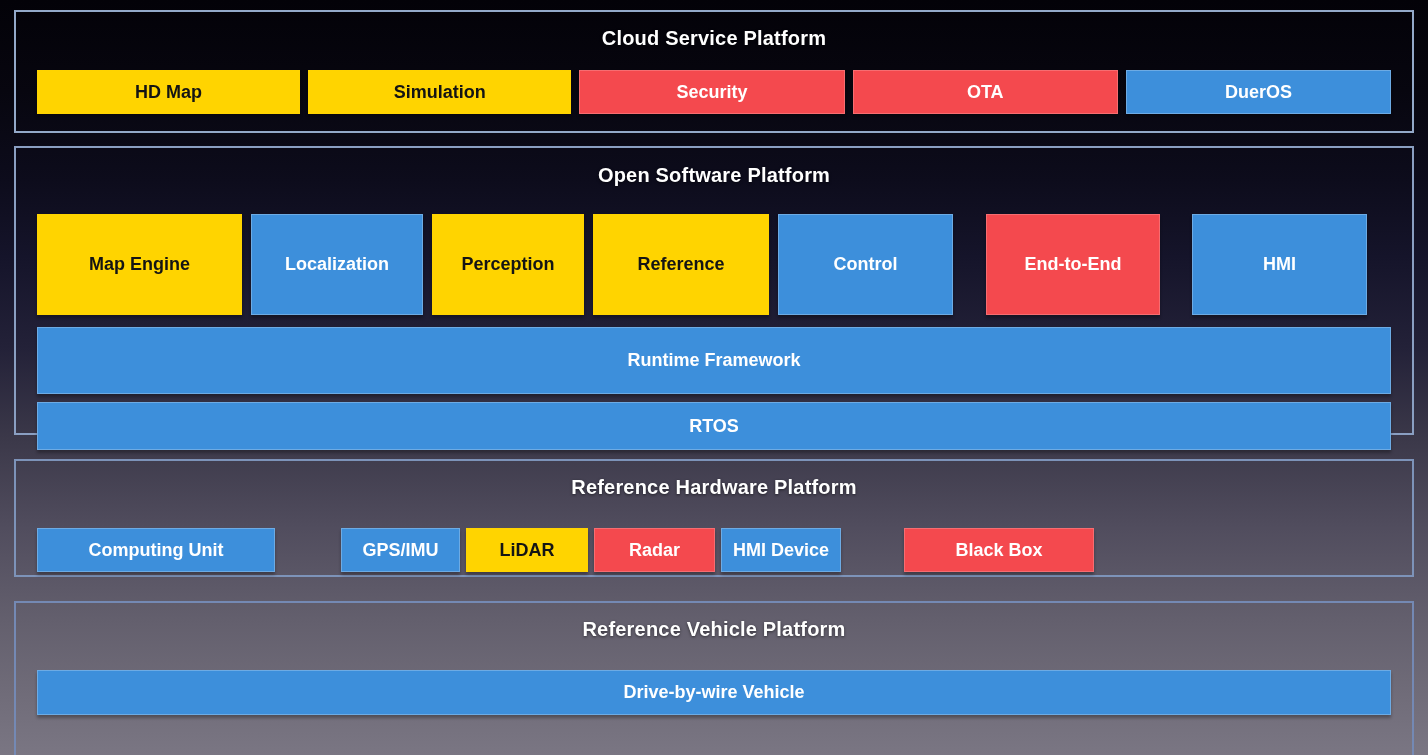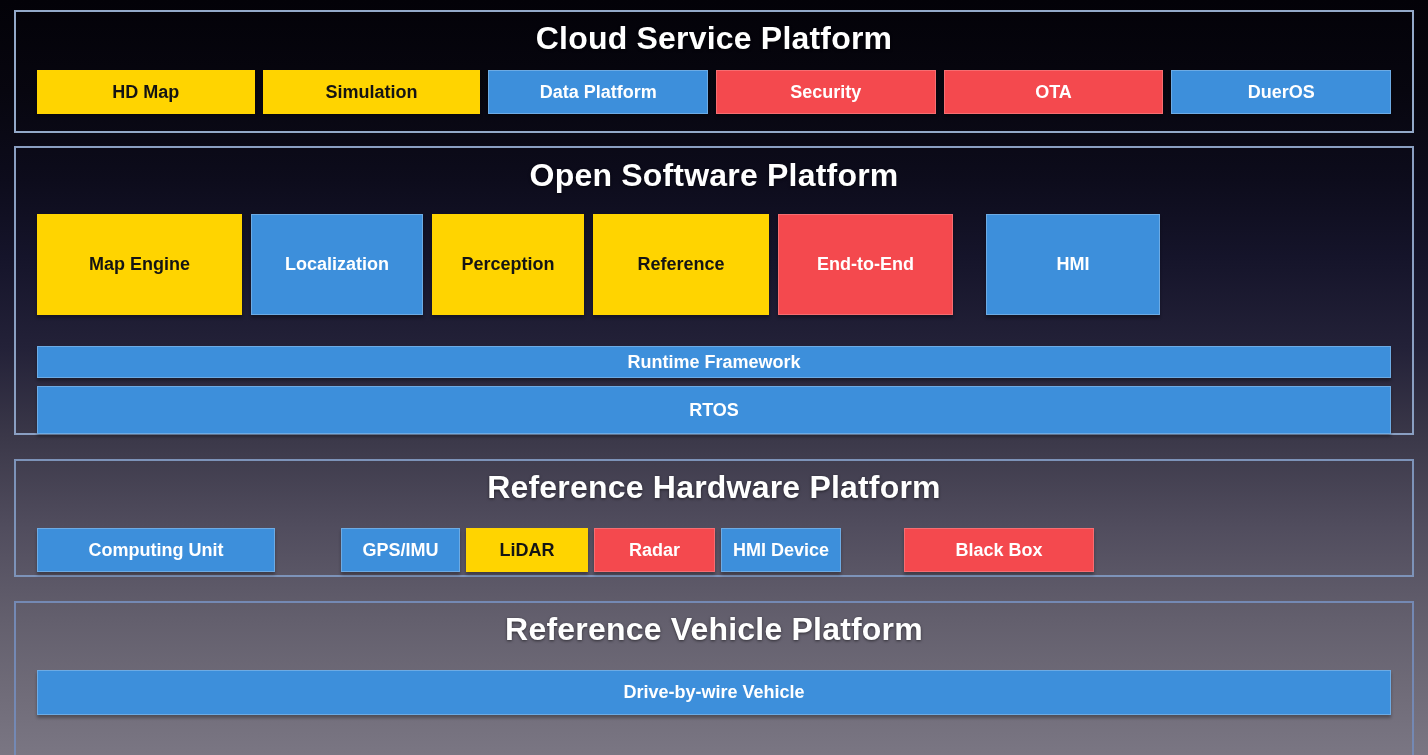--- a/index.html
+++ b/index.html
@@ -11,21 +11,21 @@
       #030208 0%,#07060f 12%,#0d0c1c 24%,#15142a 34%,#232138 46%,
       #3b3849 58%,#514d5e 70%,#635f6d 82%,#706c79 92%,#7a7683 100%);
   }
   .panel{box-sizing:border-box;border:2px solid #8ba1c4;padding:0 21px;}
   .s1{height:123px;border-color:#93a9c9;margin-bottom:13px;}
   .s2{height:289px;border-color:#8a9fc2;margin-bottom:24px;}
   .s3{height:118px;border-color:#7d93b9;margin-bottom:24px;}
   .s4{height:184px;border-color:#7489b4;}
   .panel h2{
     margin:0;padding-top:12px;text-align:center;
-    font-size:32px;line-height:29px;font-weight:bold;color:#ffffff;
+    font-size:20px;line-height:29px;font-weight:bold;color:#ffffff;
     letter-spacing:.2px;text-shadow:0 1px 3px rgba(0,0,0,.55);
   }
   .s2 h2{padding-top:13px;}
   .row{display:flex;}
   .box,.bar{
     display:flex;align-items:center;justify-content:center;
     box-sizing:border-box;font-weight:bold;font-size:18px;
     box-shadow:0 3px 3px rgba(0,0,0,.30);text-align:center;
   }
   [data-c="yellow"]{background:#FFD400;color:#141414;}
@@ -38,21 +38,21 @@
   .s2-row{margin-top:24px;gap:9px;}
   .s2-row .box{height:101px;}
   .s2-row .box:nth-child(1){width:205px;}
   .s2-row .box:nth-child(2){width:172px;}
   .s2-row .box:nth-child(3){width:152px;}
   .s2-row .box:nth-child(4){width:176px;}
   .s2-row .box:nth-child(5){width:175px;}
   .s2-row .box:nth-child(6){width:174px;margin-left:24px;}
   .s2-row .box:nth-child(7){width:175px;margin-left:23px;}
   .bar{width:100%;}
-  .bar-runtime{height:32px;margin-top:31px;}
+  .bar-runtime{height:67px;margin-top:12px;}
   .bar-rtos{height:48px;margin-top:8px;}
   
   .s3-row{margin-top:26px;gap:6px;}
   .s3-row .box{height:44px;}
   .s3-row .box:nth-child(1){width:238px;}
   .s3-row .box:nth-child(2){width:119px;margin-left:60px;}
   .s3-row .box:nth-child(3){width:122px;}
   .s3-row .box:nth-child(4){width:121px;}
   .s3-row .box:nth-child(5){width:120px;}
   .s3-row .box:nth-child(6){width:190px;margin-left:57px;}
@@ -63,34 +63,34 @@
 </head>
 <body>
 
 <div class="stage">
 
   <section class="panel s1">
     <h2>Cloud Service Platform</h2>
     <div class="row s1-row">
       <div class="box" data-c="yellow">HD Map</div>
       <div class="box" data-c="yellow">Simulation</div>
-      <div class="box" data-c="blue">Data Platform</div>
       <div class="box" data-c="red">Security</div>
       <div class="box" data-c="red">OTA</div>
       <div class="box" data-c="blue">DuerOS</div>
     </div>
   </section>
 
   <section class="panel s2">
     <h2>Open Software Platform</h2>
     <div class="row s2-row">
       <div class="box" data-c="yellow">Map Engine</div>
       <div class="box" data-c="blue">Localization</div>
       <div class="box" data-c="yellow">Perception</div>
       <div class="box" data-c="yellow">Reference</div>
+      <div class="box" data-c="blue">Control</div>
       <div class="box" data-c="red">End-to-End</div>
       <div class="box" data-c="blue">HMI</div>
     </div>
     <div class="bar bar-runtime" data-c="blue">Runtime Framework</div>
     <div class="bar bar-rtos" data-c="blue">RTOS</div>
   </section>
 
   <section class="panel s3">
     <h2>Reference Hardware Platform</h2>
     <div class="row s3-row">

